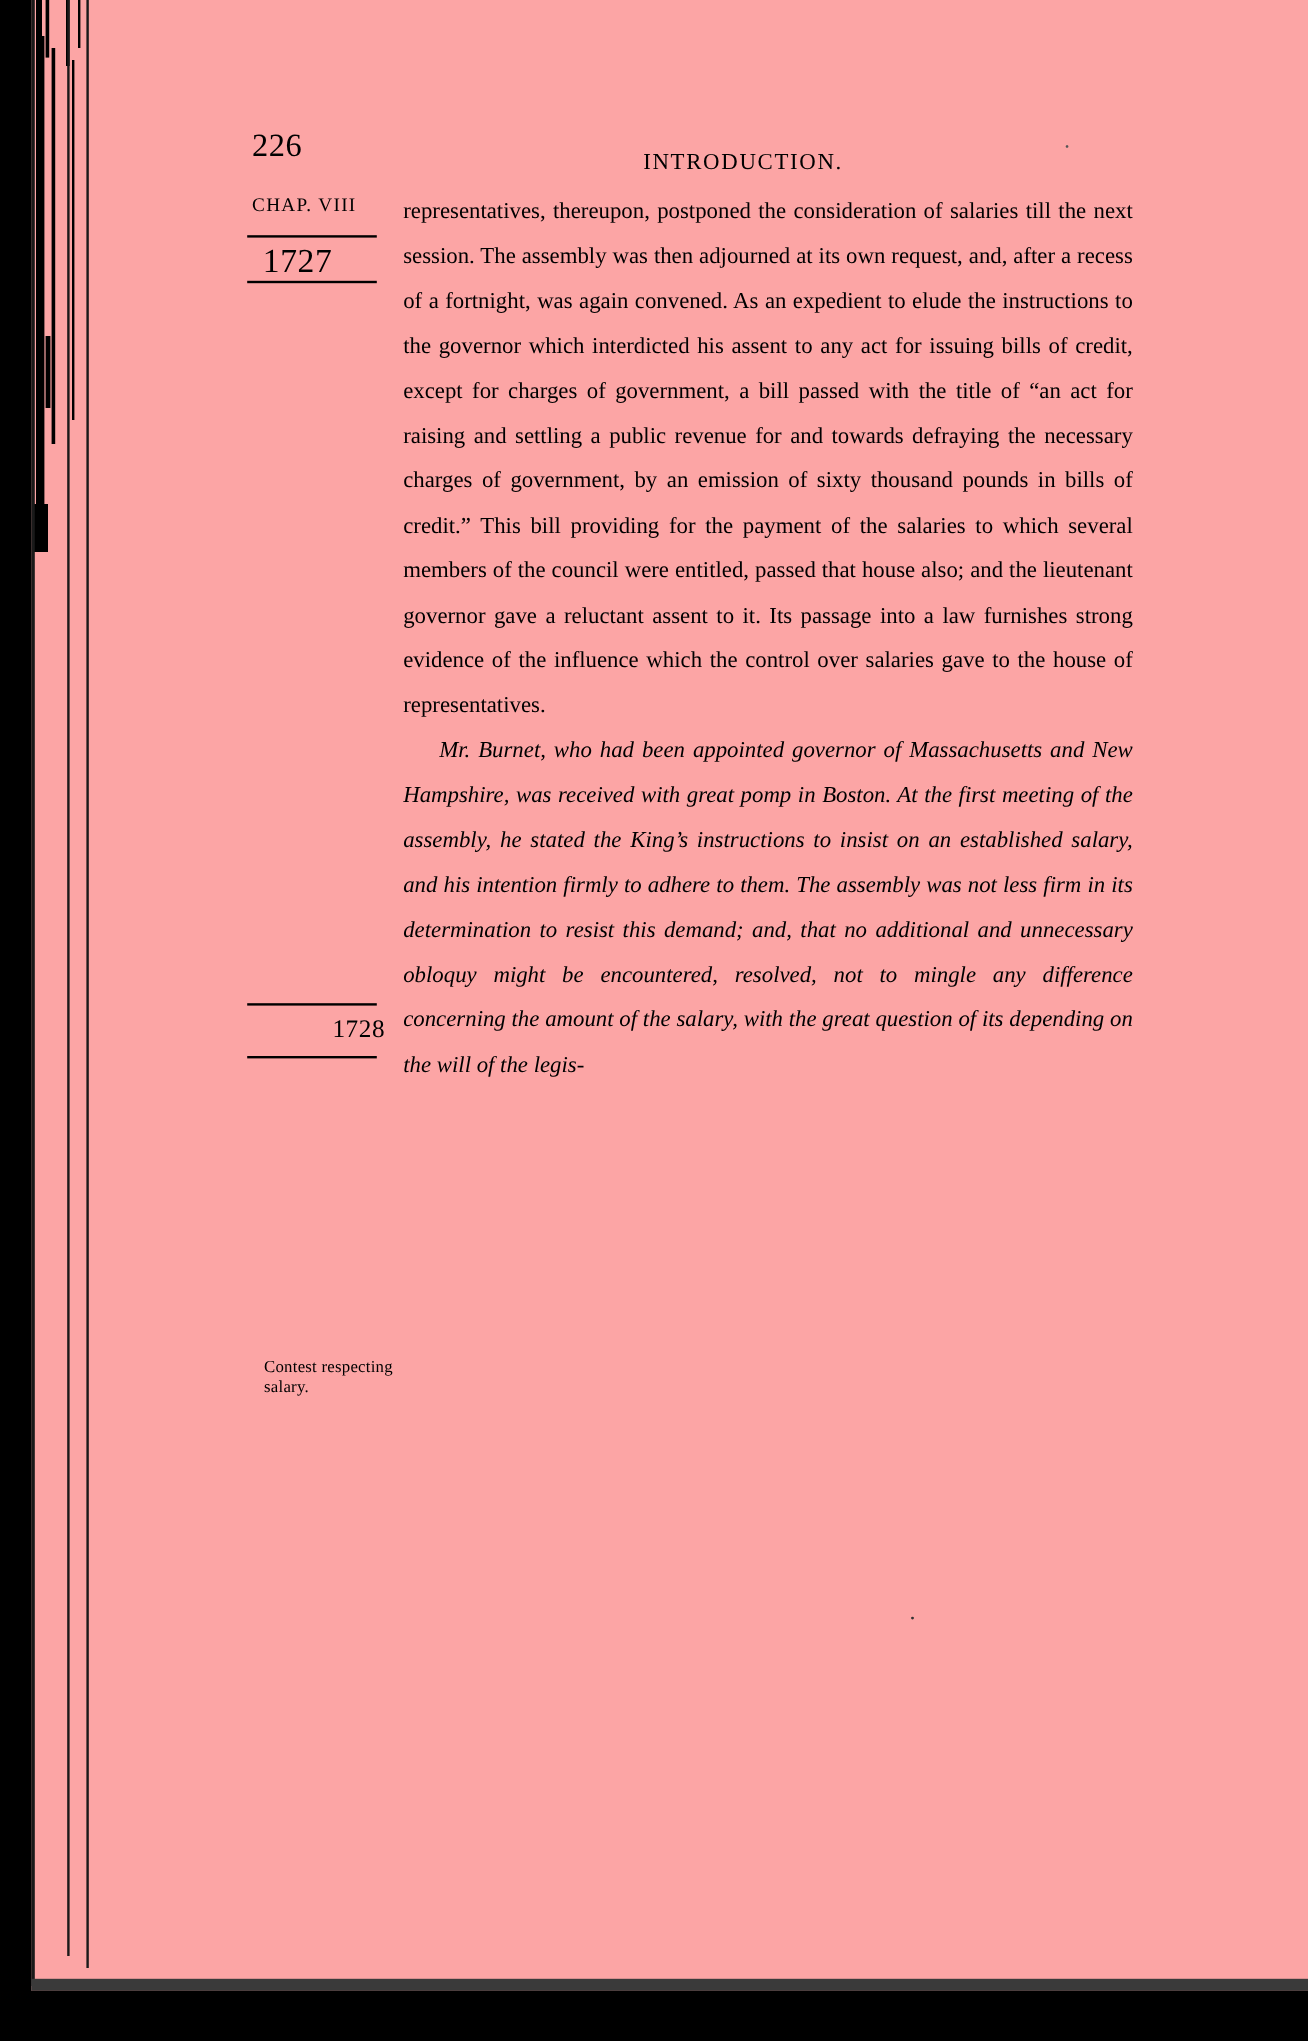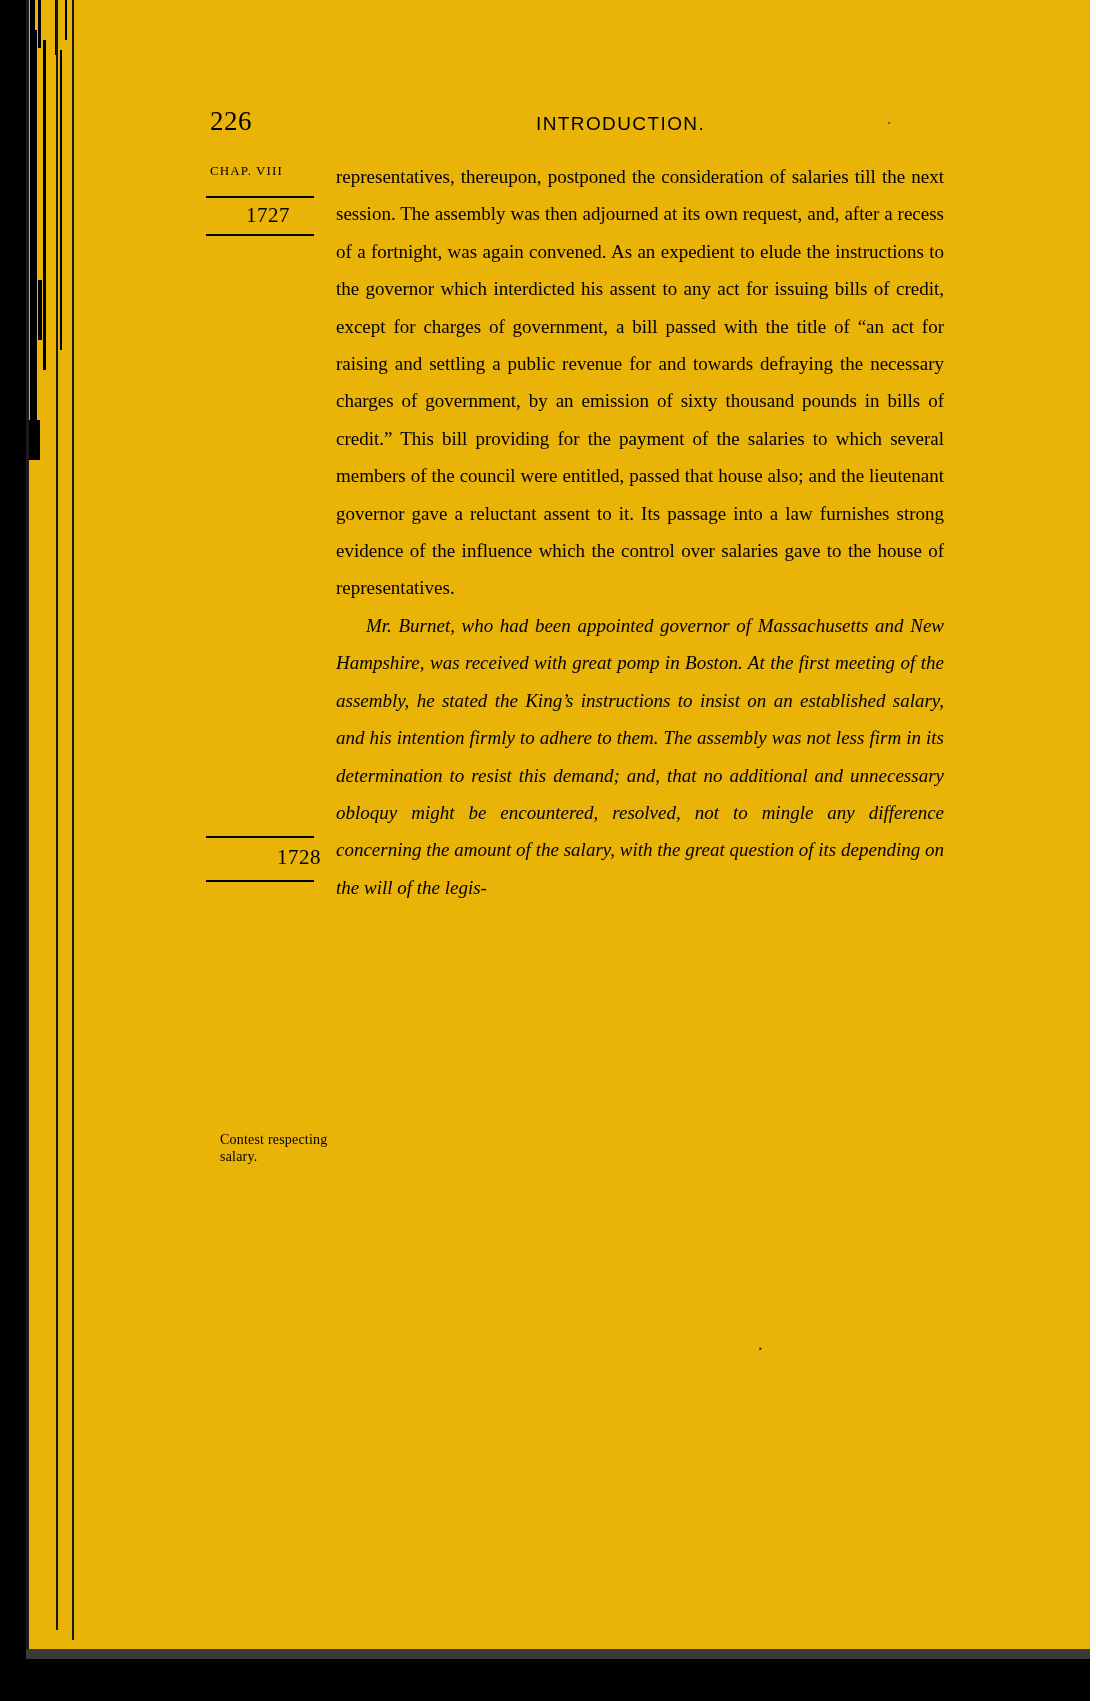--- a/index.html
+++ b/index.html
@@ -4,21 +4,21 @@
 <style>
   html, body {
     margin: 0;
     padding: 0;
     background: #ffffff;
   }
   .page {
     position: relative;
     width: 1096px;
     height: 1701px;
-    background: #eab308;
+    background: #fca5a5;
     overflow: hidden;
     font-family: "Liberation Serif", serif;
     color: #000000;
   }
 
   
   .gutter-black {
     position: absolute;
     left: 0;
     top: 0;
@@ -64,45 +64,45 @@
     position: absolute;
     left: 210px;
     top: 106px;
     font-size: 27px;
     letter-spacing: 0.5px;
     font-family: "Liberation Serif", serif;
   }
   .running-head {
     position: absolute;
     left: 536px;
-    top: 113px;
+    top: 125px;
     font-size: 19px;
     letter-spacing: 1.4px;
-    font-family: Liberation Sans, sans-serif;
+    font-family: Liberation Serif, serif;
   }
   .head-dot {
     position: absolute;
     left: 886px;
     top: 112px;
     font-size: 19px;
     color: #555;
   }
   .chap-label {
     position: absolute;
     left: 210px;
     top: 163px;
-    font-size: 13px;
+    font-size: 16px;
     letter-spacing: 1.1px;
     white-space: nowrap;
   }
   .year-1727 {
     position: absolute;
-    left: 246px;
+    left: 219px;
     top: 203px;
-    font-size: 21px;
+    font-size: 28px;
     letter-spacing: 0.5px;
   }
   .rule-1727-top {
     position: absolute;
     left: 206px;
     top: 196px;
     width: 108px;
     height: 2px;
     background: #000;
   }

